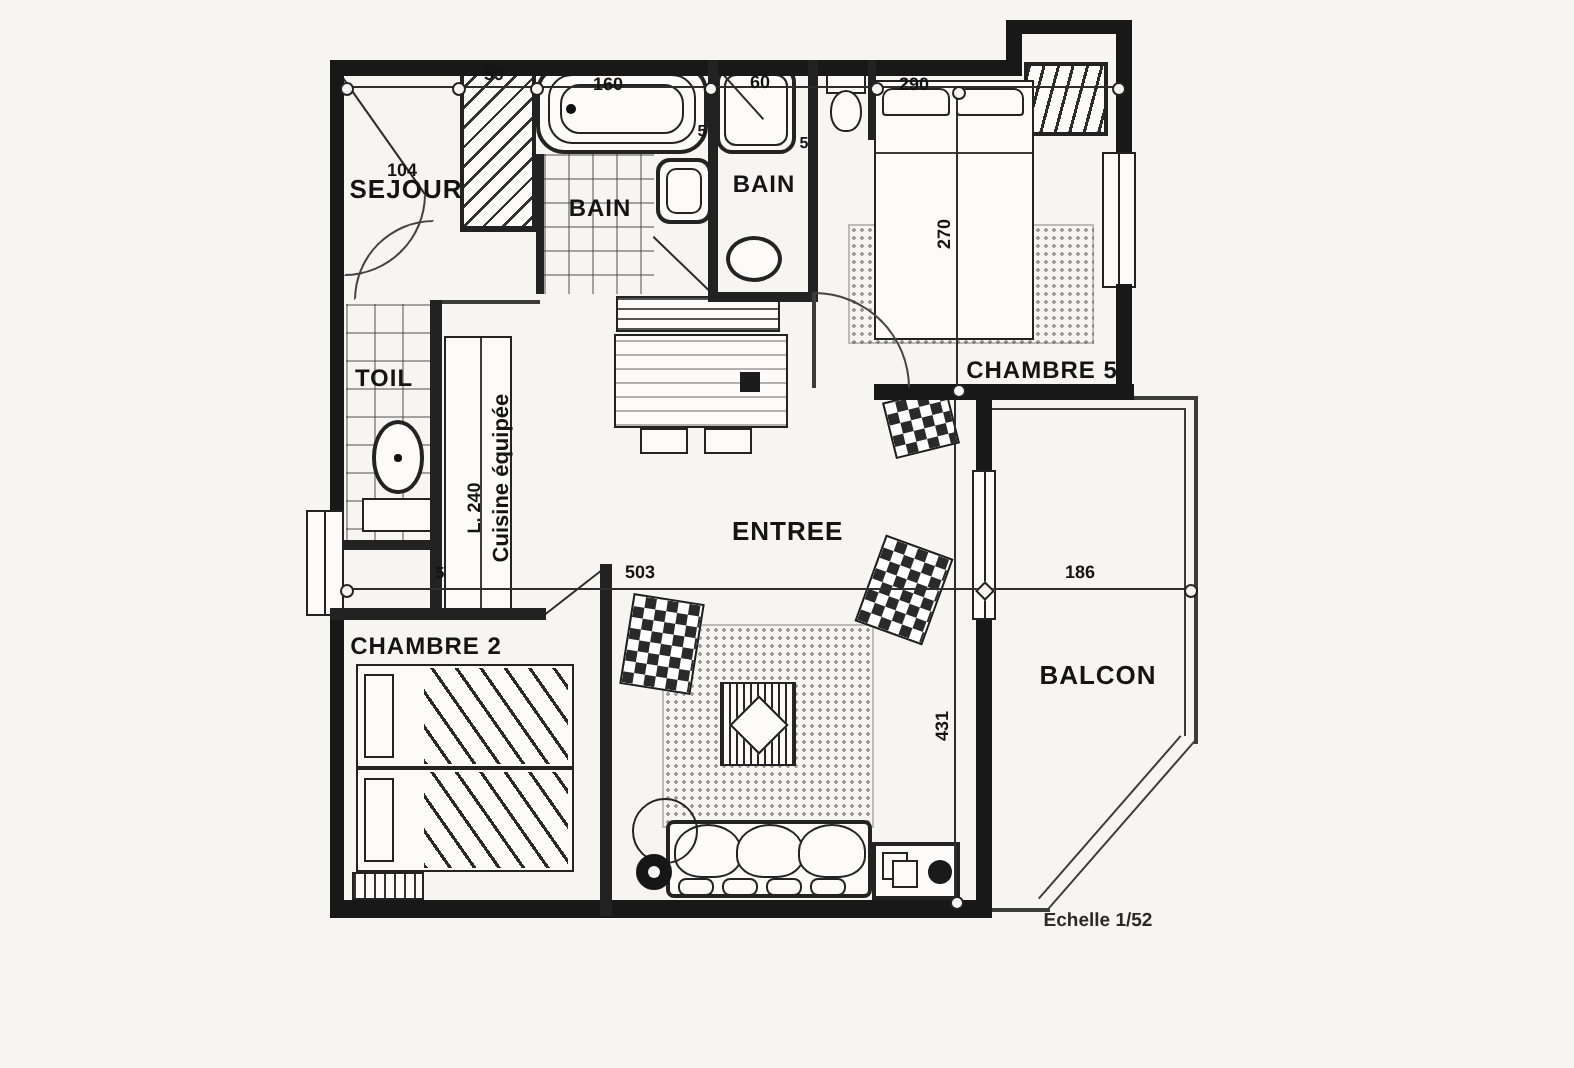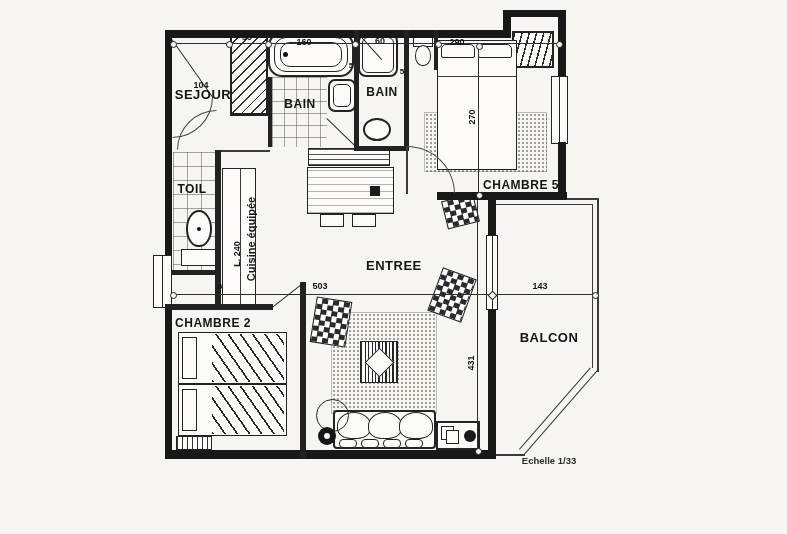--- a/index.html
+++ b/index.html
@@ -190,17 +190,17 @@
   <div class="lbl dim" style="left:291px;top:37px;width:26px;">160</div>
   <div class="lbl dim" style="left:369px;top:36px;width:22px;">60</div>
   <div class="lbl dim" style="left:444px;top:37px;width:26px;">290</div>
   <div class="lbl dim dimv" style="left:457px;top:112px;width:30px;">270</div>
   <div class="lbl dim dimv" style="left:207px;top:249px;width:60px;">L. 240</div>
   <div class="lbl dim" style="left:214px;top:282px;width:12px;font-size:8px;">5</div>
   <div class="lbl dim" style="left:345px;top:61px;width:12px;font-size:8px;">5</div>
   <div class="lbl dim" style="left:396px;top:67px;width:12px;font-size:8px;">5</div>
   <div class="lbl dim" style="left:307px;top:281px;width:26px;">503</div>
   <div class="lbl dim dimv" style="left:456px;top:358px;width:30px;">431</div>
-  <div class="lbl dim" style="left:527px;top:281px;width:26px;">143</div>
-
-  <div class="lbl" style="left:516px;top:455px;width:66px;font-size:9.5px;font-weight:bold;color:#2a2a2a;">Echelle 1/33</div>
+  <div class="lbl dim" style="left:527px;top:281px;width:26px;">186</div>
+
+  <div class="lbl" style="left:516px;top:455px;width:66px;font-size:9.5px;font-weight:bold;color:#2a2a2a;">Echelle 1/52</div>
 
 </div>
 
 </body></html>

